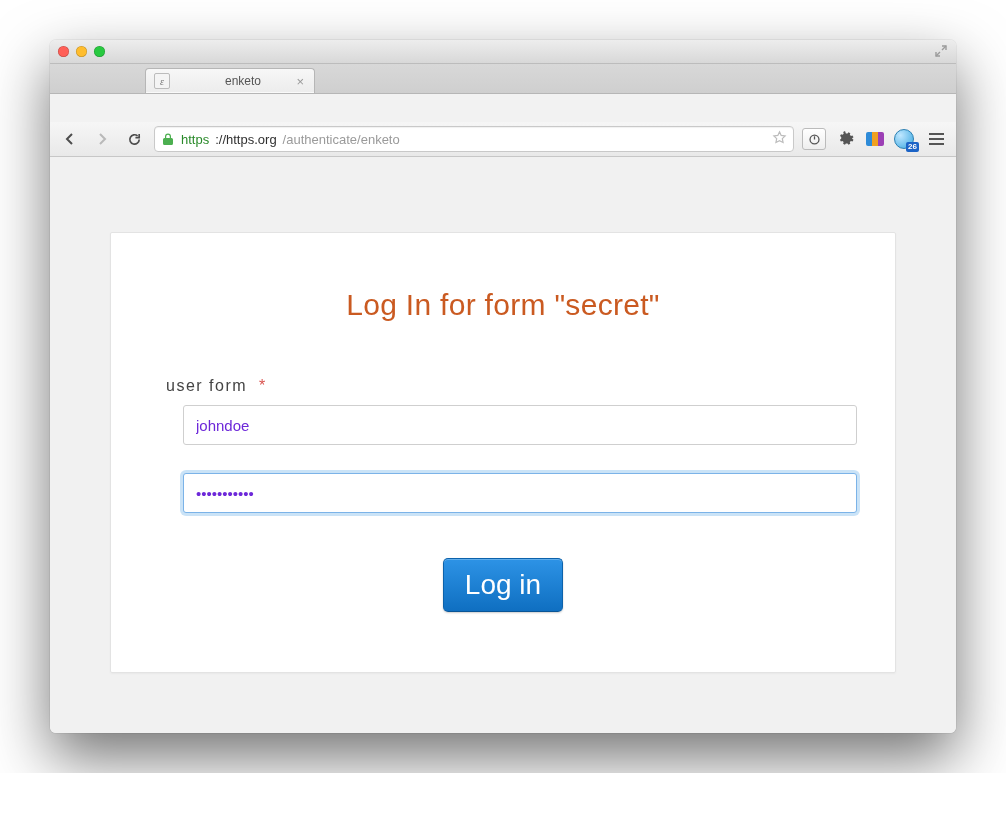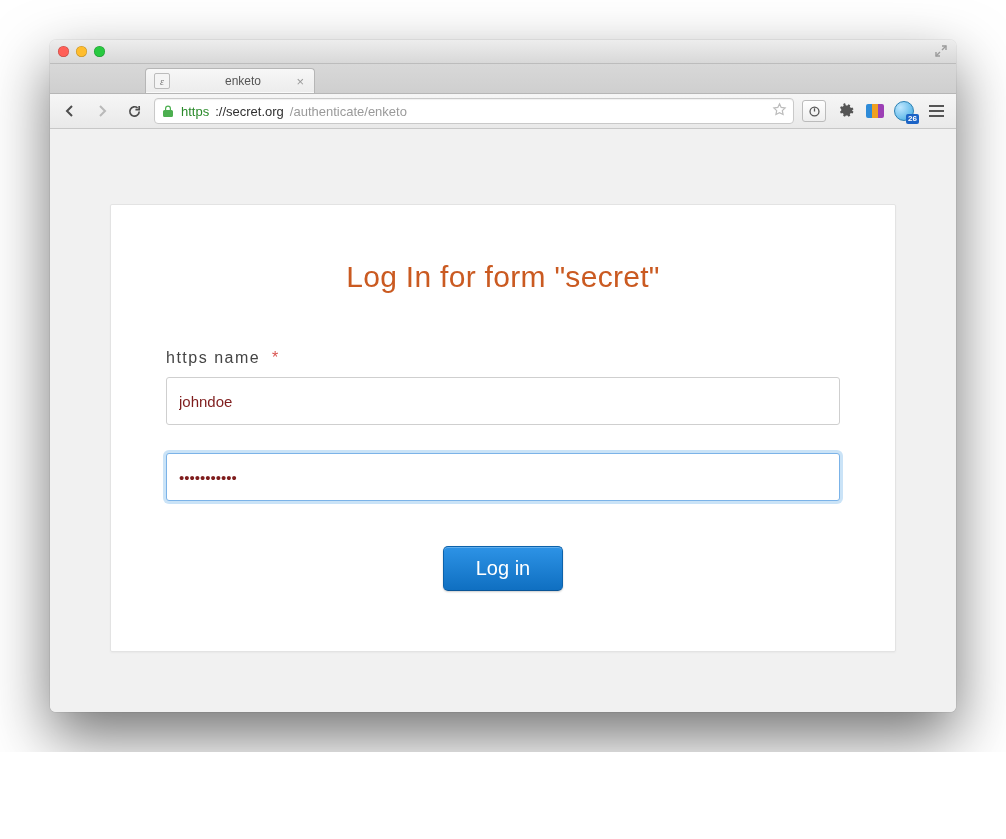--- a/index.html
+++ b/index.html
@@ -66,21 +66,21 @@
   }
   .tab-title{flex:1;white-space:nowrap;overflow:hidden;text-overflow:ellipsis;margin-left:48px;}
   .tab-close{color:#999;font-size:13px;line-height:1;cursor:pointer;}
 
   
   .toolbar{
     height:34px;
     background:linear-gradient(#f6f6f6,#e9e9e9);
     border-bottom:1px solid #c7c7c7;
     display:flex;align-items:center;
-    padding:0 8px;gap:8px;
+    padding:0 8px;gap:8px;margin-top:28px;
   }
   .tbtn{
     width:24px;height:22px;display:flex;align-items:center;justify-content:center;
     color:#4d4d4d;cursor:pointer;border-radius:3px;
   }
   .tbtn.disabled{color:#b9b9b9;cursor:default;}
   .tbtn svg{display:block;}
   .omnibox{
     flex:1;height:24px;background:#fff;border:1px solid #c9c9c9;border-radius:4px;
     display:flex;align-items:center;padding:0 6px;gap:6px;font-size:13px;color:#333;
@@ -130,35 +130,35 @@
     font-size:30px;font-weight:400;text-align:center;color:#ca5a21;
     margin:0 0 55px;letter-spacing:.3px;
   }
   .field{margin-bottom:28px;}
   .field label{
     display:block;font-size:16px;color:#444;letter-spacing:1.5px;
     margin-bottom:10px;
   }
   .req{color:#d9534f;margin-left:6px;}
   .field input{
-    width:100%;box-sizing:border-box;height:48px;
+    width:100%;box-sizing:border-box;height:40px;
     border:1px solid #cfcfcf;border-radius:3px;
-    padding:0 12px;font-size:15px;color:#7f1d1d;
-    background:#fff;outline:none;
+    padding:0 12px;font-size:15px;color:#6d28d9;
+    background:#fff;outline:none;margin-left:17px;
   }
   .field input.focused{
     border-color:#7bb3e8;
     box-shadow:0 0 0 3px rgba(102,175,233,.35);
   }
   .actions{text-align:center;margin-top:45px;}
   .btn-primary{
     display:inline-block;min-width:120px;
     background:linear-gradient(#2d93e6,#0f6fc1);
     border:1px solid #0c62ab;border-bottom-color:#0a5596;
-    color:#fff;font-size:20px;font-weight:400;
+    color:#fff;font-size:28px;font-weight:400;
     padding:10px 20px;border-radius:5px;cursor:pointer;
     box-shadow:0 1px 0 rgba(255,255,255,.25) inset,0 1px 2px rgba(0,0,0,.2);
   }
 </style>
 </head>
 <body>
 
 <div class="window">
 
   <div class="titlebar">
@@ -201,21 +201,21 @@
       </svg>
     </div>
 
     <div class="omnibox">
       <span class="padlock">
         <svg viewBox="0 0 14 14" width="14" height="14" fill="currentColor">
             <path d="M4 6V4.5a3 3 0 0 1 6 0V6h.5A1.5 1.5 0 0 1 12 7.5v4A1.5 1.5 0 0 1 10.5 13h-7A1.5 1.5 0 0 1 2 11.5v-4A1.5 1.5 0 0 1 3.5 6H4zm1.2 0h3.6V4.5a1.8 1.8 0 1 0-3.6 0V6z"></path>
           </svg>
       </span>
       <span class="urlproto">https</span>
-      <span class="urlhost">://secret.org</span>
+      <span class="urlhost">://https.org</span>
       <span class="urlpath">/authenticate/enketo</span>
       <span class="star">
         <svg width="15" height="15" viewBox="0 0 16 16" fill="none" stroke="currentColor" stroke-width="1.3">
             <path d="M8 2l1.8 3.8 4.2.5-3 2.9.8 4.1L8 11.4 4.2 13.3 5 9.2 2 6.3l4.2-.5L8 2z"></path>
           </svg>
       </span>
     </div>
 
     <div class="ext box">
       <svg width="13" height="13" viewBox="0 0 16 16" fill="none" stroke="#555" stroke-width="1.6">
@@ -241,21 +241,21 @@
         </div>
     </div>
   </div>
 
   <div class="viewport">
     <div class="card">
       <h1 class="form-title">Log In for form "secret"</h1>
 
       <div class="field">
         <label>
-          <span>https name</span>
+          <span>user form</span>
           <span class="req">*</span>
         </label>
         <input type="text" value="johndoe" style="">
       </div>
 
       <div class="field">
         <input type="text" class="focused" value="•••••••••••" style="">
       </div>
 
       <div class="actions">

